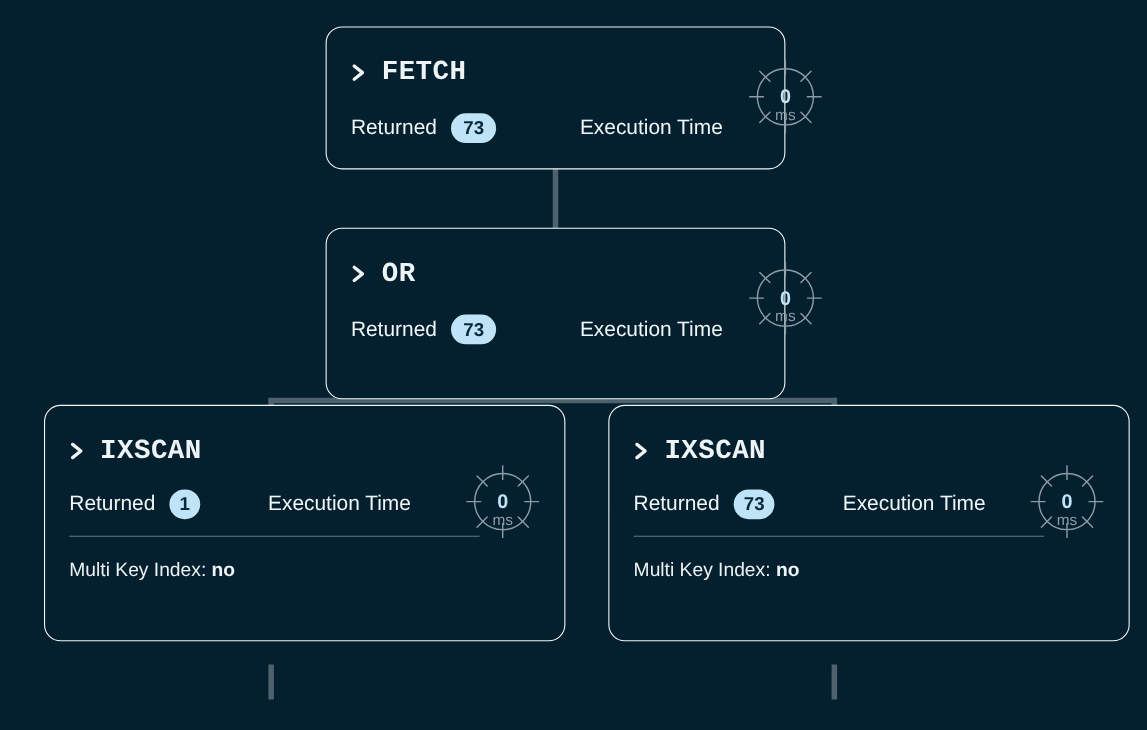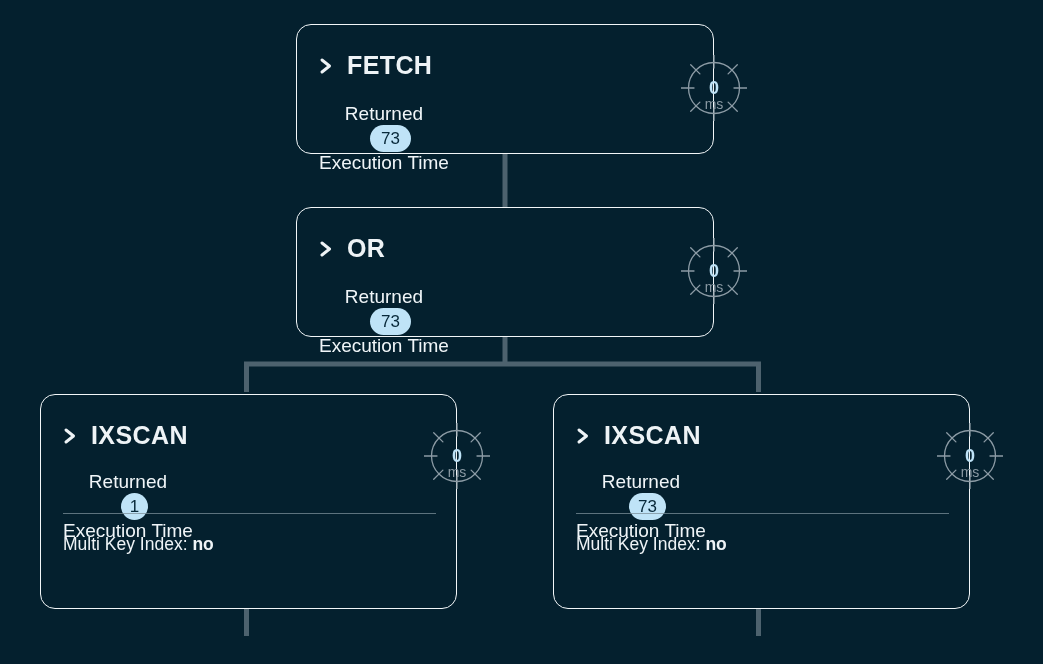--- a/index.html
+++ b/index.html
@@ -40,55 +40,55 @@
     z-index: 2;
     border: 1.6px solid #f2f6f8;
     border-radius: 15px;
     background: #04202e;
   }
 
   .node-head {
     display: flex;
     align-items: center;
     gap: 13px;
+    font-family: Liberation Mono, monospace;
   }
 
   .chev {
     width: 15px;
     height: 20px;
     flex: 0 0 auto;
     display: block;
   }
 
   .node-title {
     color: #eef3f6;
     font-weight: bold;
     letter-spacing: 0.4px;
     white-space: nowrap;
   }
 
   .node-stats {
     display: flex;
     align-items: center;
     white-space: nowrap;
-    flex-direction: column;
   }
 
   .stat-label {
     color: #f0f5f8;
     font-weight: normal;
   }
 
   .badge {
     display: inline-flex;
     align-items: center;
     justify-content: center;
     background: #bfe3f7;
     color: #08293a;
-    font-weight: normal;
+    font-weight: bold;
     border-radius: 999px;
   }
 
   .divider {
     height: 1px;
     background: #7b8f99;
     opacity: .75;
   }
 
   .detail-line {
@@ -130,32 +130,32 @@
   #node-fetch .node-title { font-size: 25px; }
   #node-fetch .node-stats { position: absolute; left: 22px; top: 78px; }
   #node-fetch .stat-label { font-size: 19px; }
   #node-fetch .badge { font-size: 17px; min-width: 41px; height: 27px; padding: 0 10px; margin-left: 13px; }
   #node-fetch .spacer { width: 76px; }
   #gauge-fetch { left: 681px; top: 55px; }
 
   
   #node-or {
     left: 296px; top: 207px;
-    width: 418px; height: 130px;
+    width: 418px; height: 156px;
   }
   #node-or .node-head { position: absolute; left: 22px; top: 26px; }
   #node-or .node-title { font-size: 25px; }
   #node-or .node-stats { position: absolute; left: 22px; top: 78px; }
   #node-or .stat-label { font-size: 19px; }
   #node-or .badge { font-size: 17px; min-width: 41px; height: 27px; padding: 0 10px; margin-left: 13px; }
   #node-or .spacer { width: 76px; }
   #gauge-or { left: 681px; top: 238px; }
 
   
-  .node-ixscan { width: 417px; height: 215px; top: 394px; }
+  .node-ixscan { width: 474px; height: 215px; top: 368px; }
   #node-ix-left  { left: 40px; }
   #node-ix-right { left: 553px; }
 
   .node-ixscan .node-head { position: absolute; left: 22px; top: 26px; }
   .node-ixscan .node-title { font-size: 25px; }
   .node-ixscan .node-stats { position: absolute; left: 22px; top: 76px; }
   .node-ixscan .stat-label { font-size: 19px; }
   .node-ixscan .badge { font-size: 17px; min-width: 27px; height: 27px; padding: 0 9px; margin-left: 13px; }
   .node-ixscan .spacer { width: 62px; }
   .node-ixscan .divider { position: absolute; left: 22px; top: 118px; width: 373px; }

